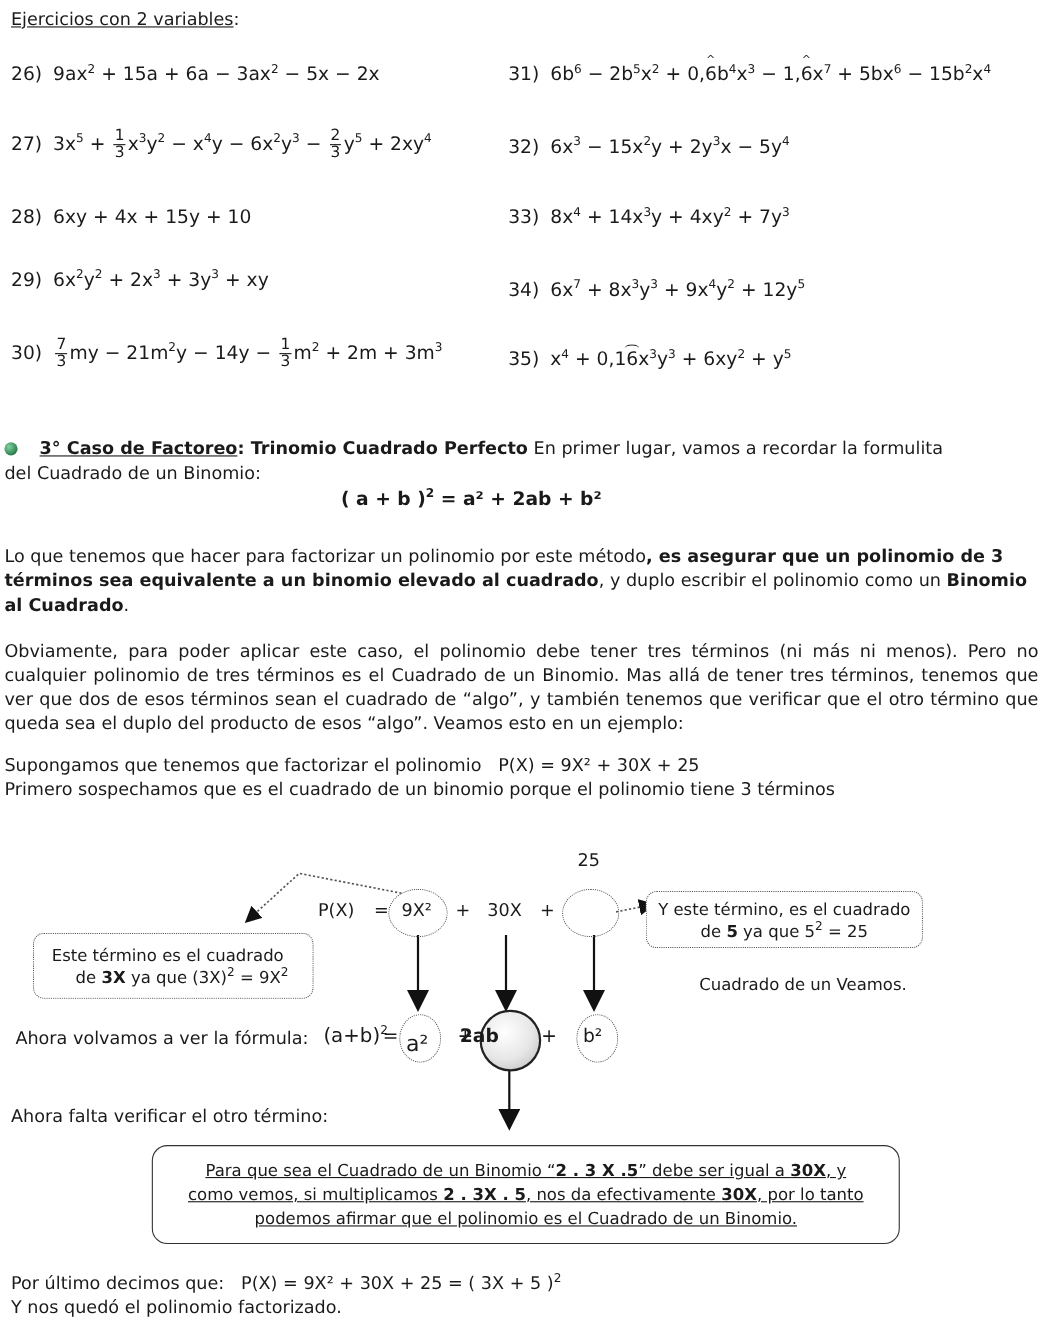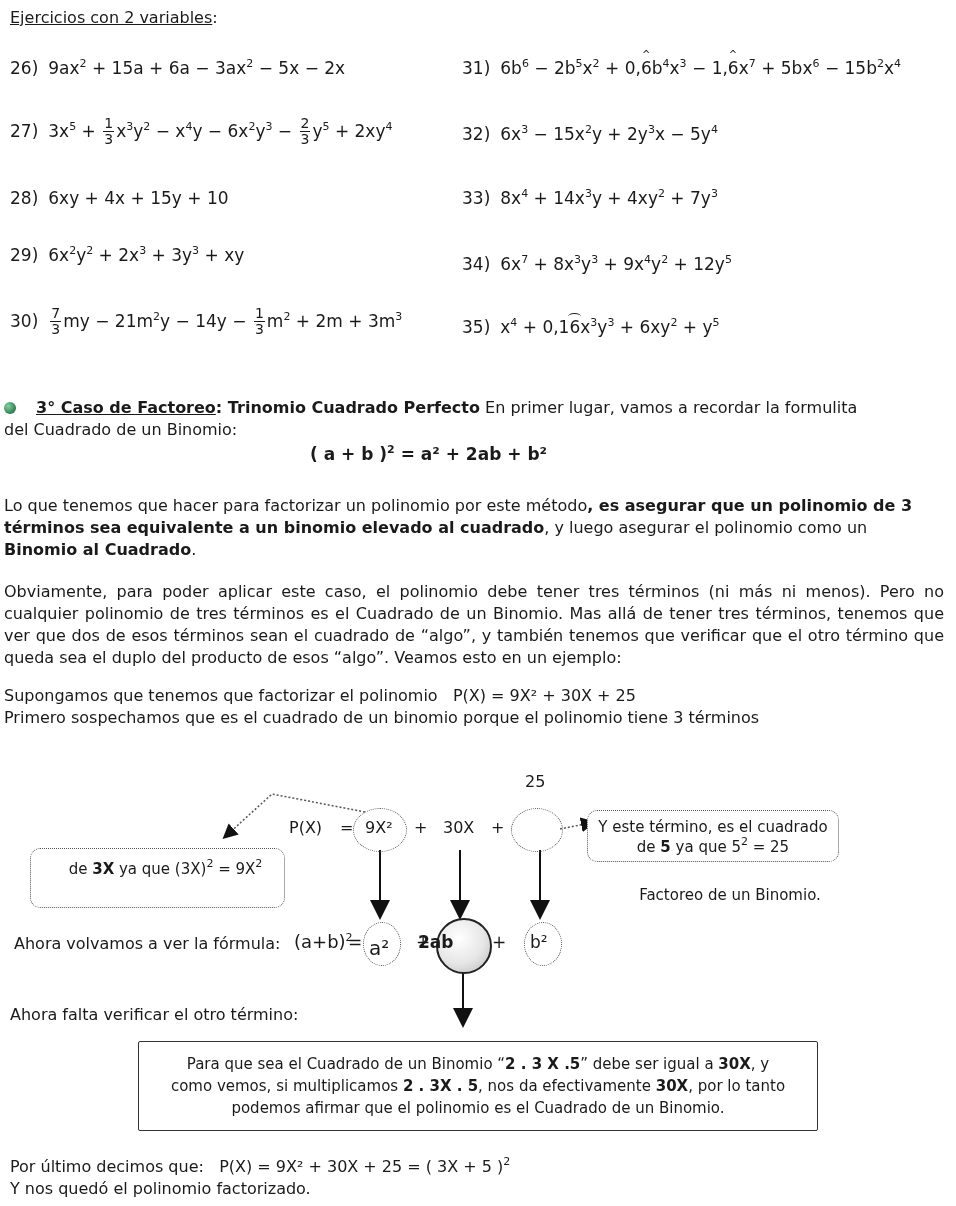--- a/index.html
+++ b/index.html
@@ -17,21 +17,21 @@
   .arc { position:relative; display:inline-block; }
   .arc::before { content:""; position:absolute; top:-4px; left:-1px; right:-1px; height:6px; border-top:1px solid #1a1a1a; border-radius:50% 50% 0 0; }
   .title { font-size:16px; }
   .title u { text-decoration:underline; }
   .para { font-size:16px; line-height:22px; white-space:normal; }
   b { font-weight:bold; }
   .dotted-box { border:1.5px dotted #555; border-radius:10px; background:#fff; }
   .circle-dot { position:absolute; border:1.5px dotted #555; border-radius:50%; }
   .circle-solid { position:absolute; border:2px solid #222; border-radius:50%;
       background:radial-gradient(circle at 40% 35%, #ffffff 0%, #e6e6e6 55%, #b8b8b8 100%); }
-  .solid-box { border:1.5px solid #333; border-radius:2px; }
+  .solid-box { border:1.5px solid #333; border-radius:14px;text-decoration:underline; }
   .center { text-align:center; }
 </style>
 </head>
 <body>
 
 <div class="abs title" style="left:10px; top:8px; font-size:16px;">
   <u>Ejercicios con 2 variables</u><span>:</span>
 </div>
 
 <div class="abs ex" style="left:10px; top:58px;">
@@ -77,21 +77,21 @@
 <div class="abs" style="left:4px; top:397px; width:940px; font-size:16px; line-height:22px; white-space:normal;">
   <span style="display:inline-block; width:12px; height:12px; border-radius:50%; background:radial-gradient(circle at 35% 35%, #7fd3a0, #2e7d4f 70%); vertical-align:-1px; margin-right:20px;"></span><b><u>3° Caso de Factoreo</u><span>:</span> <span>Trinomio Cuadrado Perfecto</span></b><span> En primer lugar, vamos a recordar la formulita</span><br>
   <span>del Cuadrado de un Binomio:</span>
 </div>
 
 <div class="abs" style="left:0; width:857px; top:444px; text-align:center; font-size:17px; font-weight:bold;">
   <span>( a + b )</span><sup>2</sup><span> = a² + 2ab + b²</span>
 </div>
 
 <div class="abs para" style="left:4px; top:495px; width:940px;">
-  <span>Lo que tenemos que hacer para factorizar un polinomio por este método</span><b>, es asegurar que un polinomio de 3 términos sea equivalente a un binomio elevado al cuadrado</b><span>, y luego asegurar el polinomio como un </span><b>Binomio al Cuadrado</b><span>.</span>
+  <span>Lo que tenemos que hacer para factorizar un polinomio por este método</span><b>, es asegurar que un polinomio de 3 términos sea equivalente a un binomio elevado al cuadrado</b><span>, y duplo escribir el polinomio como un </span><b>Binomio al Cuadrado</b><span>.</span>
 </div>
 
 <div class="abs para" style="left:4px; top:581px; width:940px; text-align:justify;">Obviamente, para poder aplicar este caso, el polinomio debe tener tres términos (ni más ni menos). Pero no cualquier polinomio de tres términos es el Cuadrado de un Binomio. Mas allá de tener tres términos, tenemos que ver que dos de esos términos sean el cuadrado de “algo”, y también tenemos que verificar que el otro término que queda sea el duplo del producto de esos “algo”. Veamos esto en un ejemplo:</div>
 
 <div class="abs" style="left:4px; top:686px; font-size:16px;">
   <span>Supongamos que tenemos que factorizar el polinomio</span>&nbsp;&nbsp;&nbsp;<span>P(X) = 9X² + 30X + 25</span>
 </div>
 <div class="abs" style="left:4px; top:708px; font-size:16px;">Primero sospechamos que es el cuadrado de un binomio porque el polinomio tiene 3 términos</div>
 
 <svg class="abs" style="left:0; top:0;" width="956" height="1206">
@@ -115,30 +115,31 @@
 <div class="abs" style="left:340px; top:818px; font-size:16px;">=</div>
 <div class="circle-dot" style="left:353px; top:808px; width:52px; height:42px;"></div>
 <div class="abs" style="left:365px; top:818px; font-size:16px;">9X²</div>
 <div class="abs" style="left:414px; top:818px; font-size:16px;">+</div>
 <div class="abs" style="left:443px; top:818px; font-size:16px;">30X</div>
 <div class="abs" style="left:491px; top:818px; font-size:16px;">+</div>
 <div class="circle-dot" style="left:511px; top:808px; width:50px; height:42px;"></div>
 <div class="abs" style="left:525px; top:772px; font-size:16px;">25</div>
 
 <div class="abs dotted-box center" style="left:30px; top:848px; width:255px; height:60px; font-size:15px; line-height:20px; padding-top:10px; box-sizing:border-box;">
+  <div style="text-align:left; padding-left:16px;">Este término es el cuadrado</div>
   <div style="text-align:center; padding-left:16px;"><span>de </span><b>3X</b><span>  ya que (3X)</span><sup>2</sup><span> = 9X</span><sup>2</sup></div>
 </div>
 
 <div class="abs dotted-box center" style="left:587px; top:810px; width:252px; height:52px; font-size:15px; line-height:20px; padding-top:6px; box-sizing:border-box;">
   <div>Y este término, es el cuadrado</div>
   <div><span>de </span><b>5</b><span>  ya que 5</span><sup>2</sup><span> = 25</span></div>
 </div>
 
 <div class="abs center" style="left:585px; top:884px; width:290px; font-size:15px; line-height:22px;">
-  <div>Factoreo de un Binomio.</div>
+  <div>Cuadrado de un Veamos.</div>
 </div>
 
 <div class="abs" style="left:14px; top:934px; font-size:16px;">Ahora volvamos a ver la fórmula:</div>
 <div class="abs" style="left:294px; top:931px; font-size:18px;"><span>(a+b)</span><sup>2</sup></div>
 <div class="abs" style="left:348px; top:932px; font-size:17px;">=</div>
 <div class="circle-dot" style="left:363px; top:922px; width:36px; height:42px;"></div>
 <div class="abs" style="left:369px; top:936px; font-size:20px;">a²</div>
 <div class="abs" style="left:416px; top:932px; font-size:17px;">+</div>
 <div class="circle-solid" style="left:436px; top:918px; width:52px; height:52px;"></div>
 <div class="abs" style="left:418px; top:932px; font-size:17px; font-weight:bold;">2ab</div>

